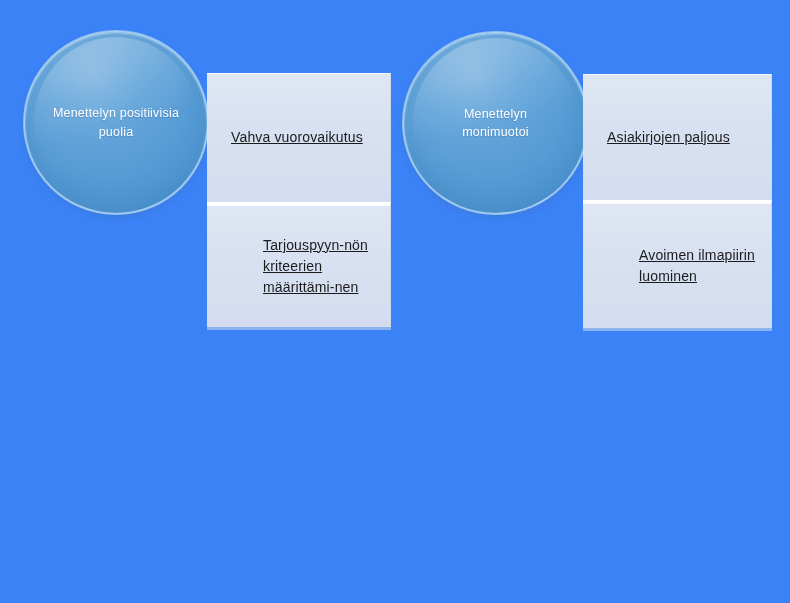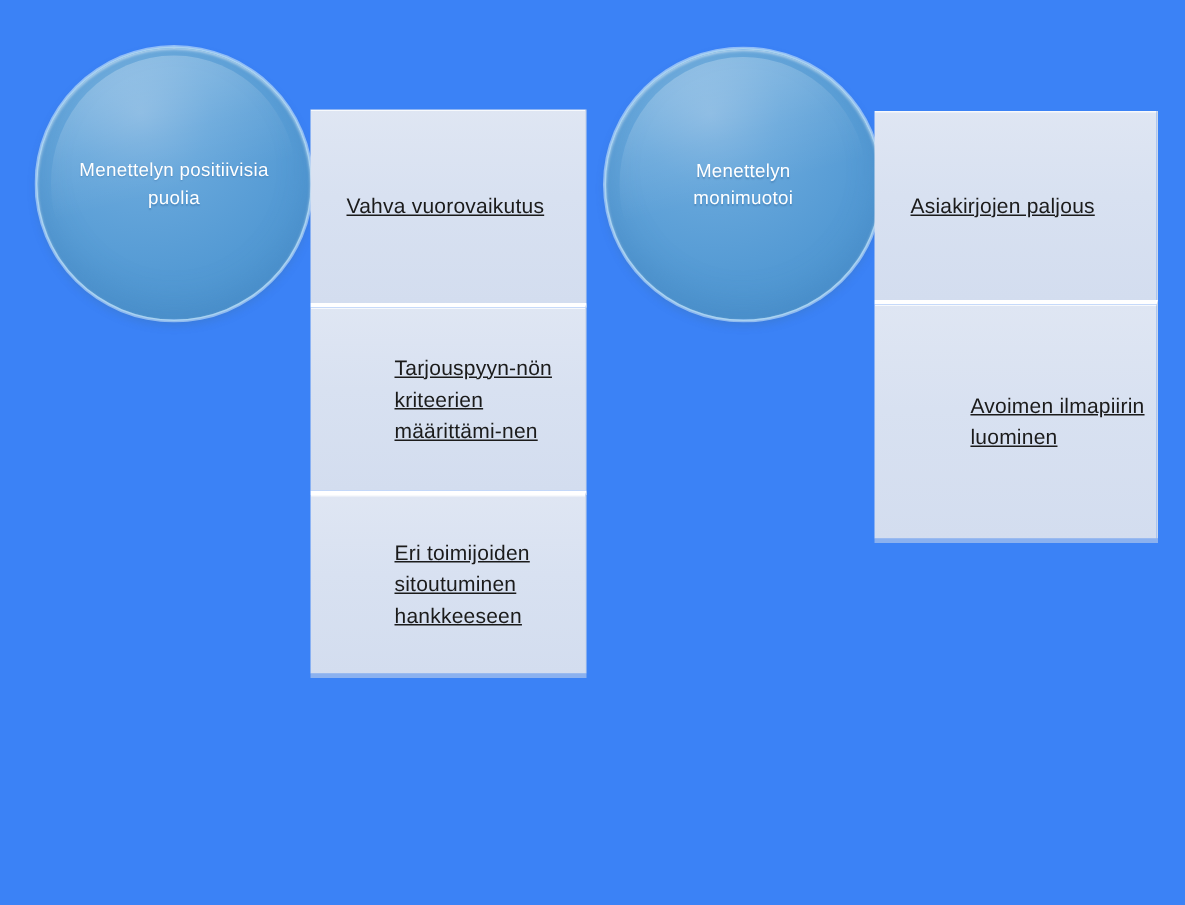--- a/index.html
+++ b/index.html
@@ -124,21 +124,21 @@
   #col-positives .box:nth-child(3) { height: 122px; }
   #col-positives .box:nth-child(4) { height: 125px; }
 
   
   #col-challenges {
     left: 583px;
     top: 74px;
     width: 189px;
   }
   #col-challenges .box:nth-child(1) { height: 126px; }
-  #col-challenges .box:nth-child(2) { height: 159px; justify-content: center; }
+  #col-challenges .box:nth-child(2) { height: 128px; }
 
   
   .box-column::after {
     content: "";
     position: absolute;
     left: 0;
     right: 0;
     bottom: -3px;
     height: 3px;
     background: rgba(205,216,234,0.55);
@@ -156,24 +156,20 @@
   </div>
 
   <div class="box-column" id="col-positives">
     <div class="box">
       <span class="box-text">Vahva vuorovaikutus</span>
     </div>
     <div class="box">
       <span class="box-text">Tarjouspyyn-nön  kriteerien
 määrittämi-nen</span>
     </div>
-    <div class="box">
-      <span class="box-text">Eri toimijoiden
-sitoutuminen hankkeeseen</span>
-    </div>
   </div>
 
   <div class="circle" id="circle-challenges">
     <span class="rim"></span>
     <span class="shine"></span>
     <span class="circle-label">Menettelyn monimuotoi</span>
   </div>
 
   <div class="box-column" id="col-challenges">
     <div class="box">

